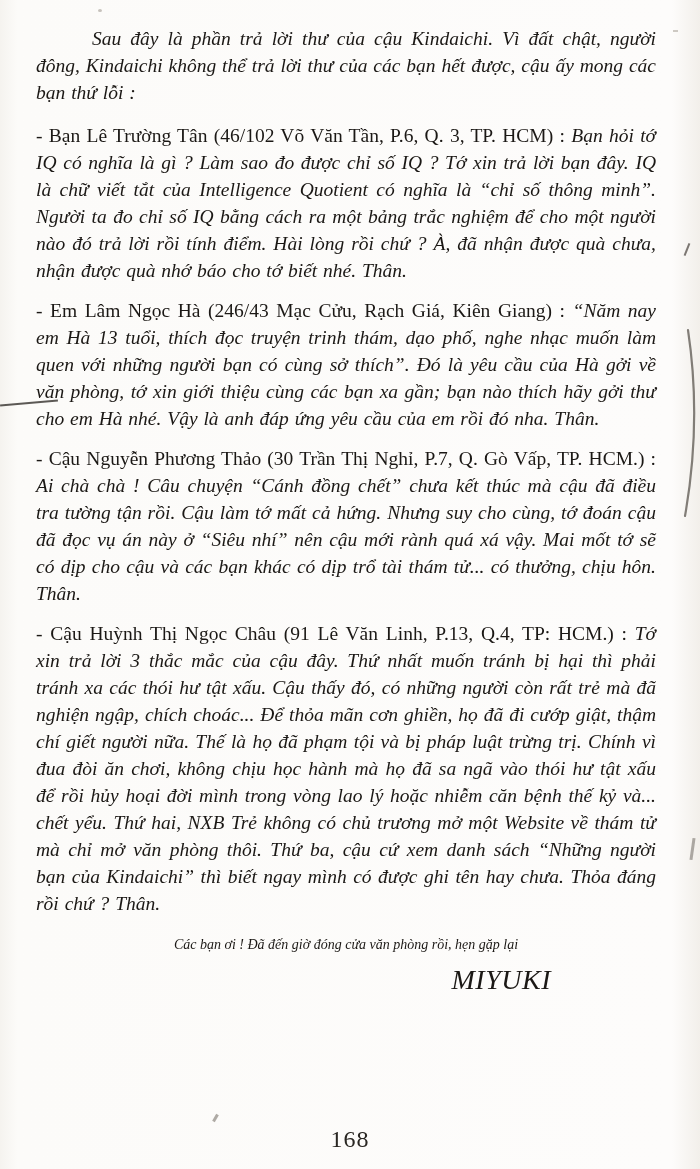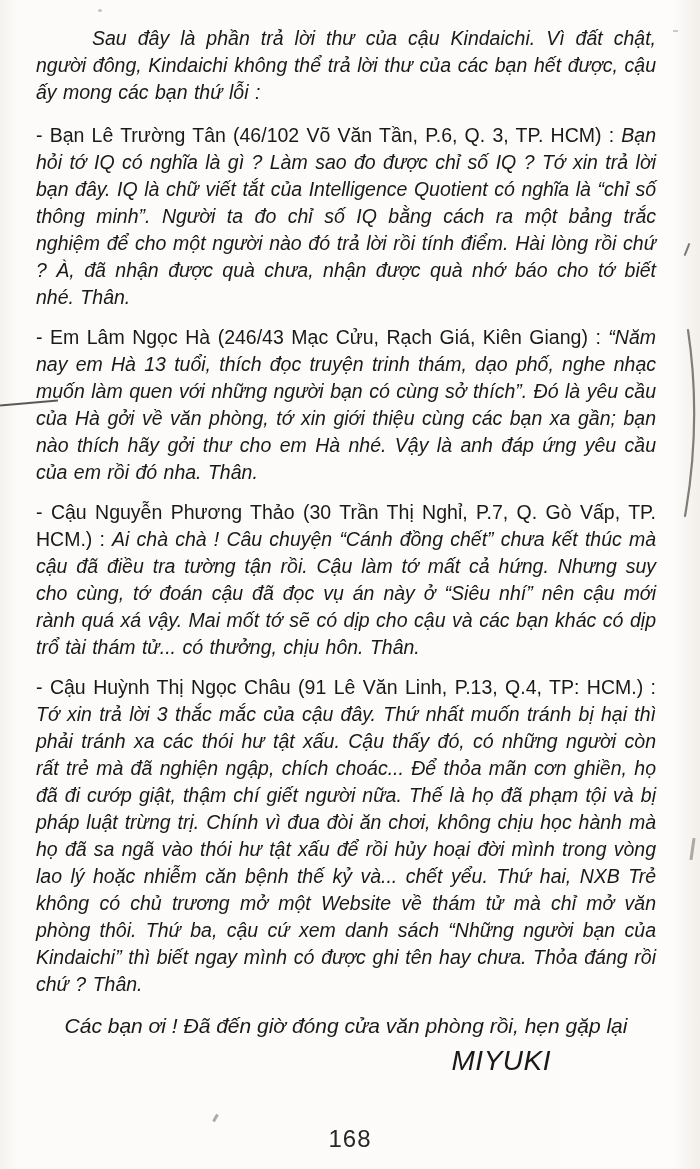--- a/index.html
+++ b/index.html
@@ -5,21 +5,21 @@
   html, body { margin: 0; padding: 0; }
   body {
     width: 700px; height: 1169px;
     background: #ffffff;
     overflow: hidden;
   }
   .page {
     position: relative;
     width: 700px; height: 1169px;
     background: linear-gradient(90deg, #f5f3ef 0, #fcfbf9 2.5%, #fdfcfb 96%, #f2efea 100%);
-    font-family: Liberation Sans, sans-serif;
+    font-family: Liberation Serif, serif;
     color: #1b1815;
     box-sizing: border-box;
   }
   .content {
     padding: 25px 44px 0 36px;
   }
   .para {
     font-size: 19.5px;
     line-height: 27px;
     text-align: justify;
@@ -35,21 +35,21 @@
   .reply { font-style: italic; }
   .sig-kindaichi {
     font-size: 20px;
     font-style: italic;
     text-align: right;
     padding-right: 80px;
     margin: 4px 0 10px 0;
     letter-spacing: 0.5px;
   }
   .closing {
-    font-size: 21px;
+    font-size: 14px;
     font-style: italic;
     line-height: 29px;
     text-align: center;
     margin-top: 6px;
   }
   .sig-miyuki {
     font-size: 28px;
     font-style: italic;
     text-align: right;
     padding-right: 105px;

